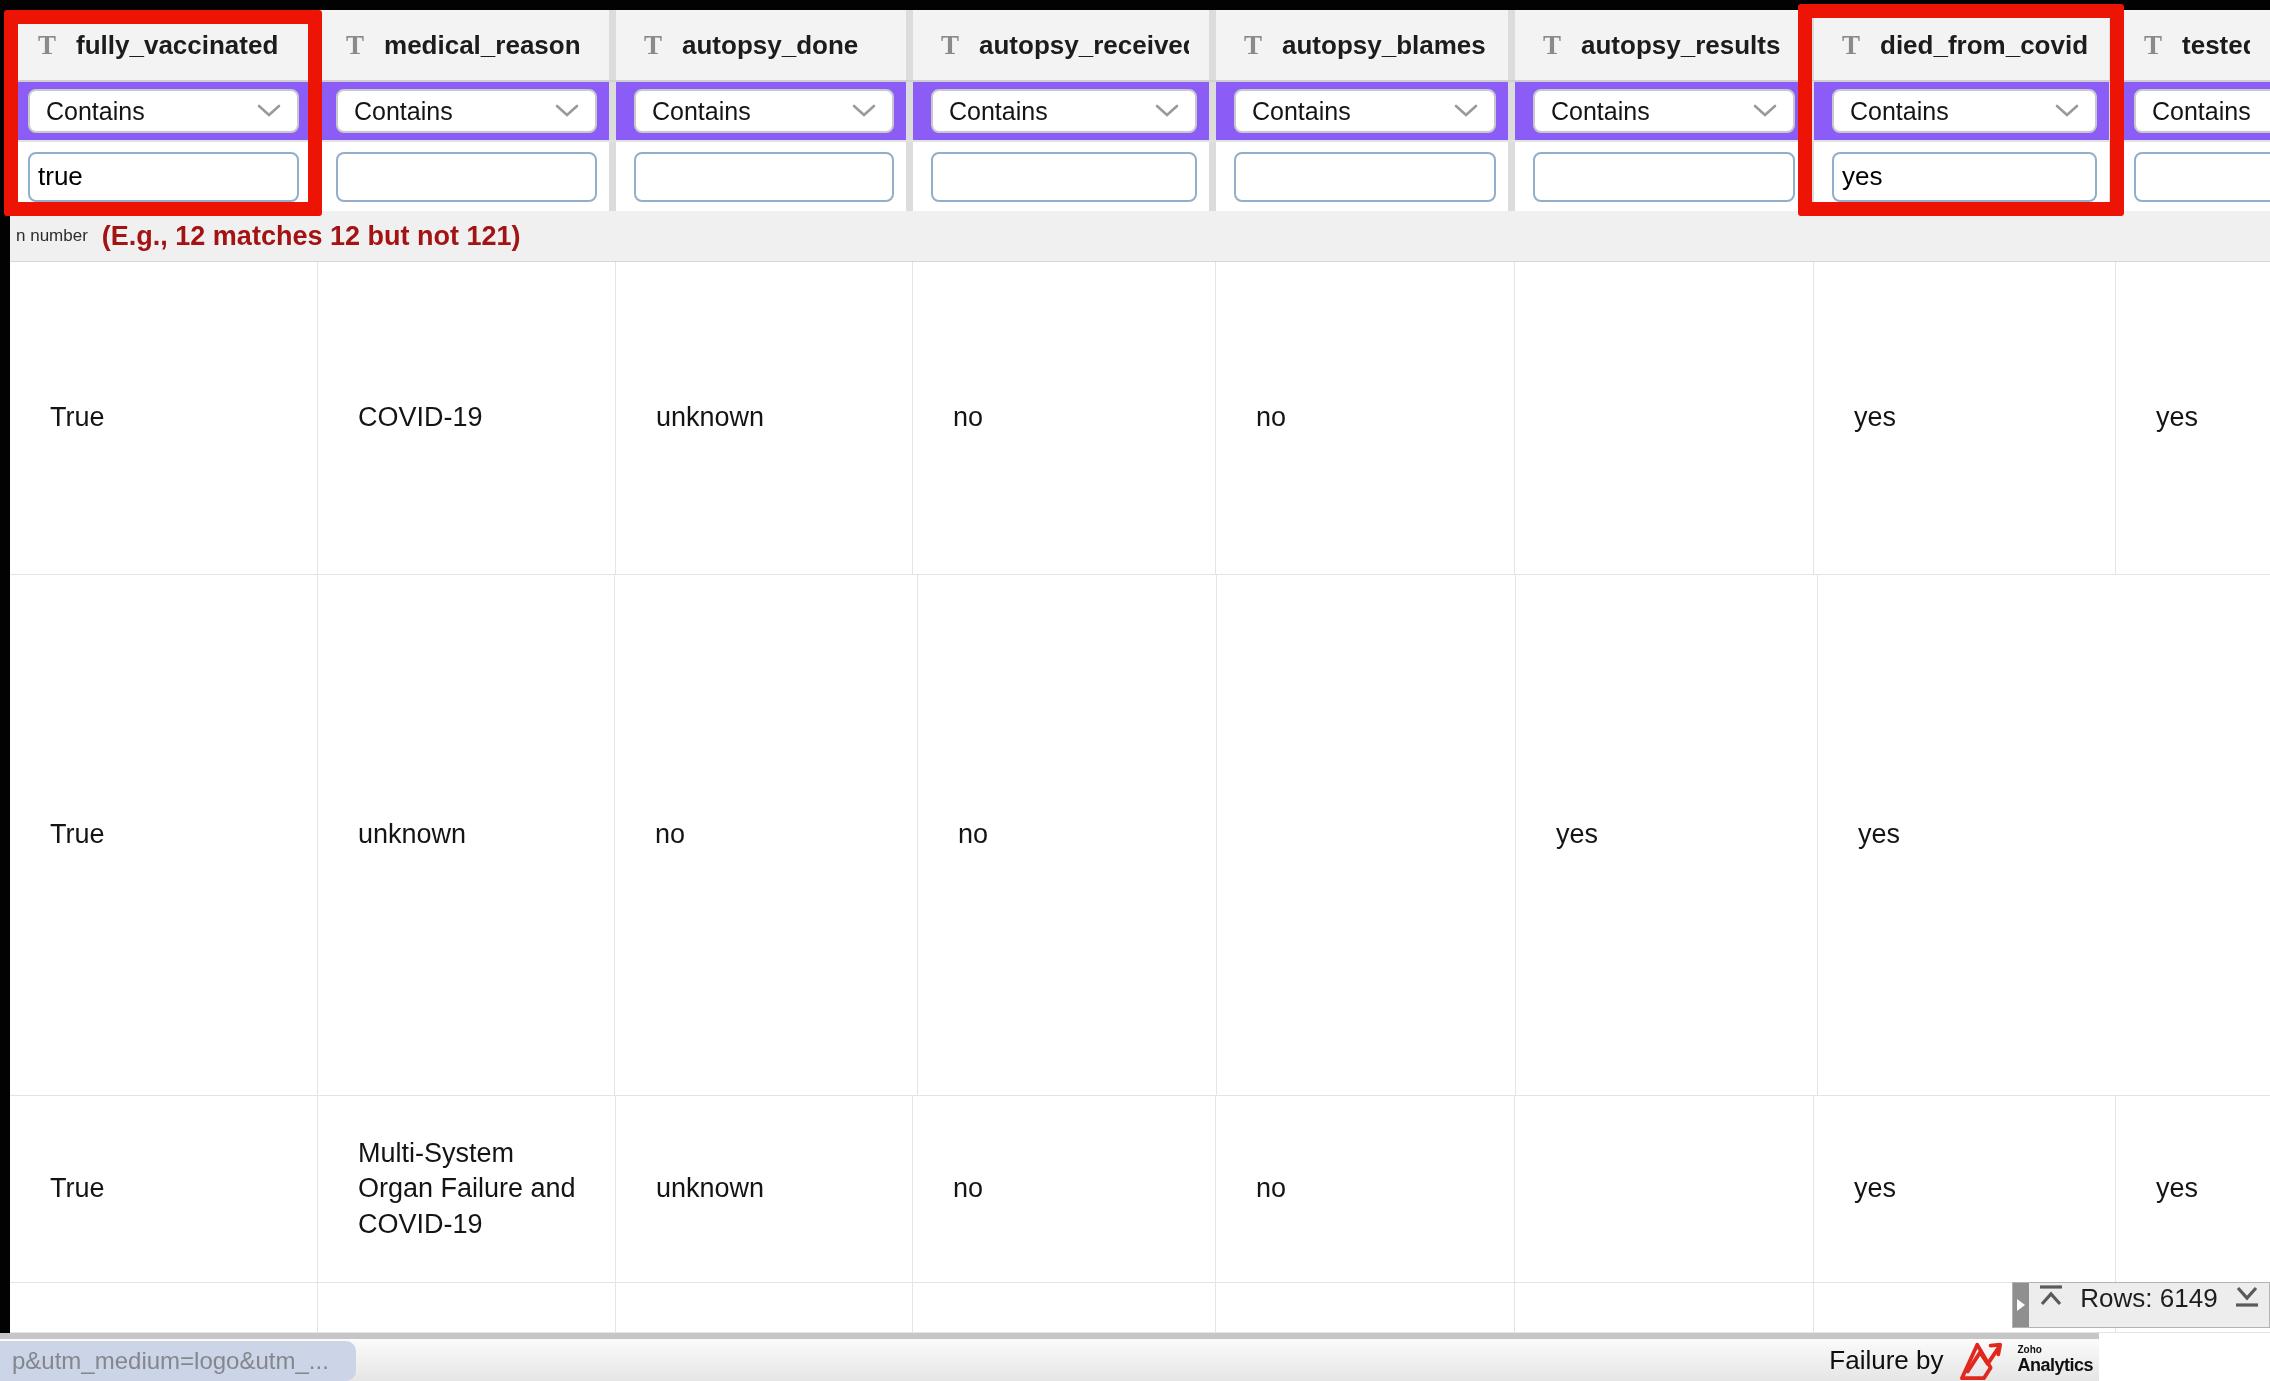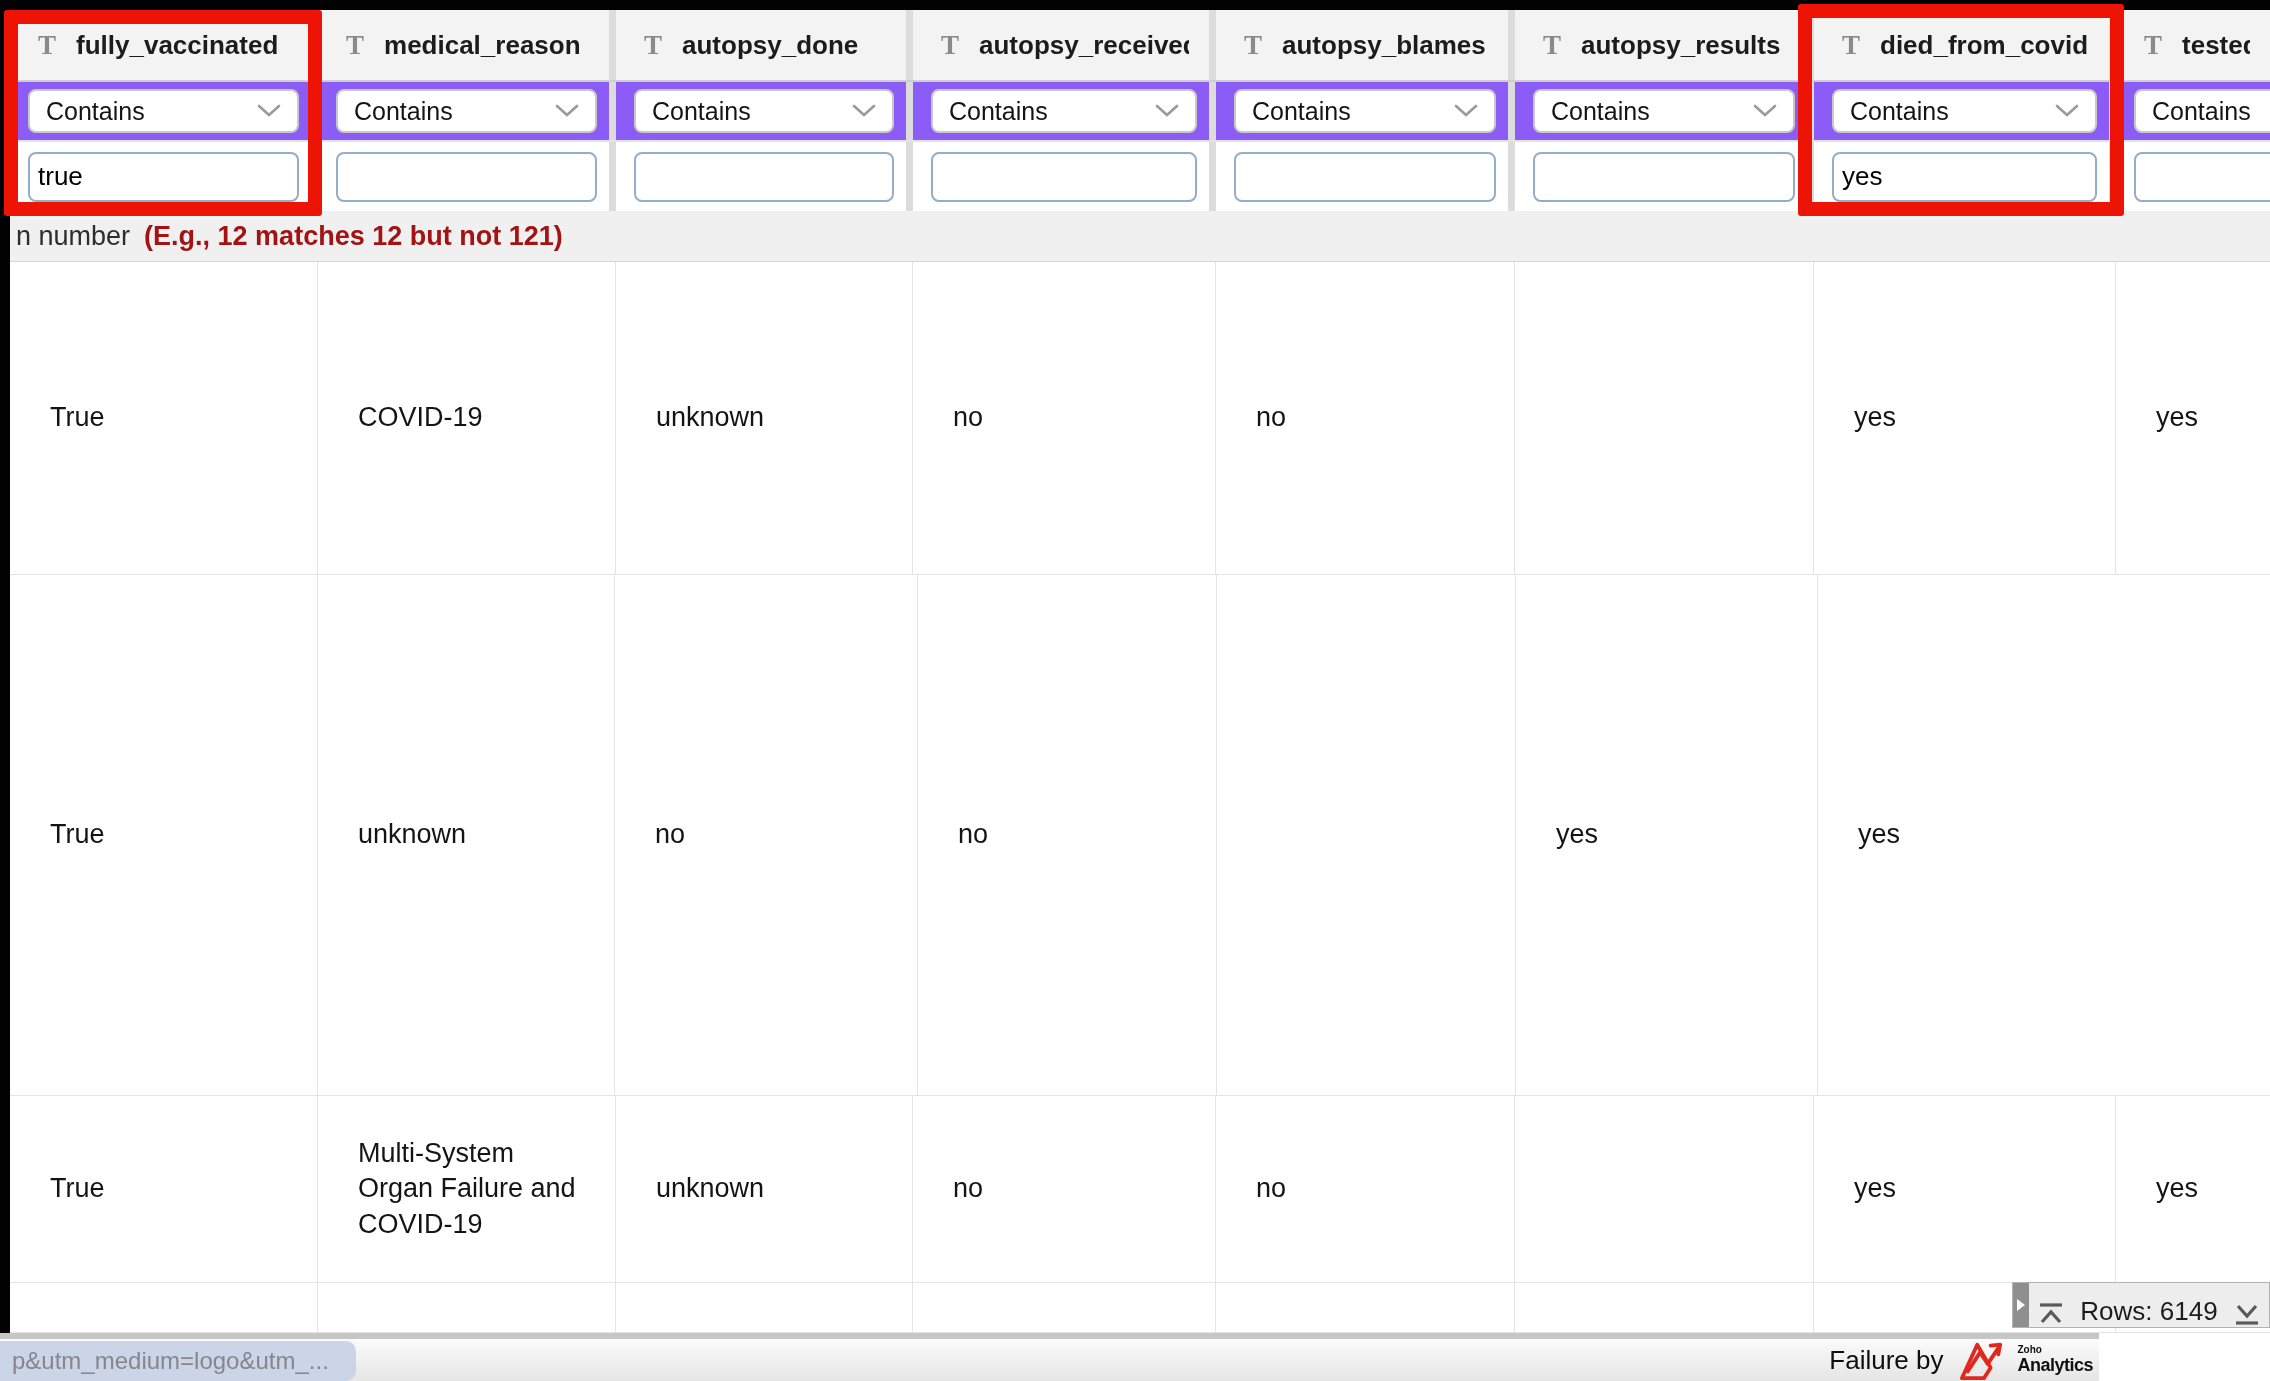--- a/index.html
+++ b/index.html
@@ -29,36 +29,36 @@
 
   .iband { height:69px; background:#fff; }
   .icell { display:flex; align-items:center; border-right:7px solid #dcdcdc; overflow:hidden; height:100%; }
   .icell.last { border-right:none; }
   .finput { margin-left:18px; width:calc(100% - 30px); height:50px; border:2px solid var(--input_border,#93aec9); border-radius:8px;
             font-size:26px; color:#000; padding:0 8px; outline:none; background:#fff;
             font-family:"Liberation Sans","DejaVu Sans",sans-serif; flex:0 0 auto; }
   .icell.last .finput { width:270px; }
 
   .noteband { height:51px; width:2260px; background:#f0f0f1; border-bottom:1px solid #d6d6d6; display:flex; align-items:center; padding-left:6px; gap:14px; overflow:hidden; }
-  .note-prefix { font-size:27px; color:#2d2d2d; white-space:nowrap; }
+  .note-prefix { font-size:17px; color:#2d2d2d; white-space:nowrap; }
   .note-red { font-size:27px; font-weight:700; color:var(--note_red,#a31313); white-space:nowrap; }
 
   .drow { display:flex; width:2260px; border-bottom:1px solid #e4e4e4; background:#fff; }
   .dcell { border-right:1px solid #e4e4e4; display:flex; align-items:center; padding:0 28px 0 40px; font-size:27px; color:#141414; line-height:1.32; overflow:hidden; height:100%; }
   .dcell.last { border-right:none; }
 
   .red-box { position:absolute; border:14px solid var(--accent_red,#ee1405); border-radius:3px; z-index:9; pointer-events:none; }
   .red1 { left:4px;    top:10px; width:318px; height:206px; }
   .red2 { left:1798px; top:4px;  width:326px; height:212px; }
 
   .rowsbar { position:absolute; left:2012px; top:1282px; width:258px; height:46px; background:#ededed;
              border:1px solid #b3b3b3; display:flex; align-items:stretch; z-index:10; }
   .handle { width:16px; background:#8f8f8f; display:flex; align-items:center; justify-content:center; cursor:pointer; }
   .handle-tri { width:0; height:0; border-left:8px solid #fff; border-top:6px solid transparent; border-bottom:6px solid transparent; }
-  .rowsbar-content { flex:1; display:flex; align-items:flex-end; justify-content:center; gap:14px; }
+  .rowsbar-content { flex:1; display:flex; align-items:flex-start; justify-content:center; gap:14px; }
   .rows-label { font-size:26px; color:#1d1d1d; white-space:nowrap; }
   .bar-icon { cursor:pointer; display:flex; align-items:center; }
 
   .strip { position:absolute; left:0; top:1333px; width:2099px; height:48px; border-top:6px solid #c6c6c6;
            background:linear-gradient(180deg,#fbfbfb 0%,#efefef 55%,#e5e5e5 100%); z-index:7; }
   .chip { position:absolute; left:0; top:2px; height:40px; width:356px; background:var(--chip_bg,#ccd5e8);
           border-radius:0 10px 10px 0; display:flex; align-items:center; padding:0 12px; font-size:24px;
           color:var(--chip_text,#84878c); white-space:nowrap; overflow:hidden; }
   .powered { position:absolute; right:6px; top:0; height:42px; display:flex; align-items:center; gap:12px; }
   .powered-label { font-size:26px; color:#0f0f0f; white-space:nowrap; }

